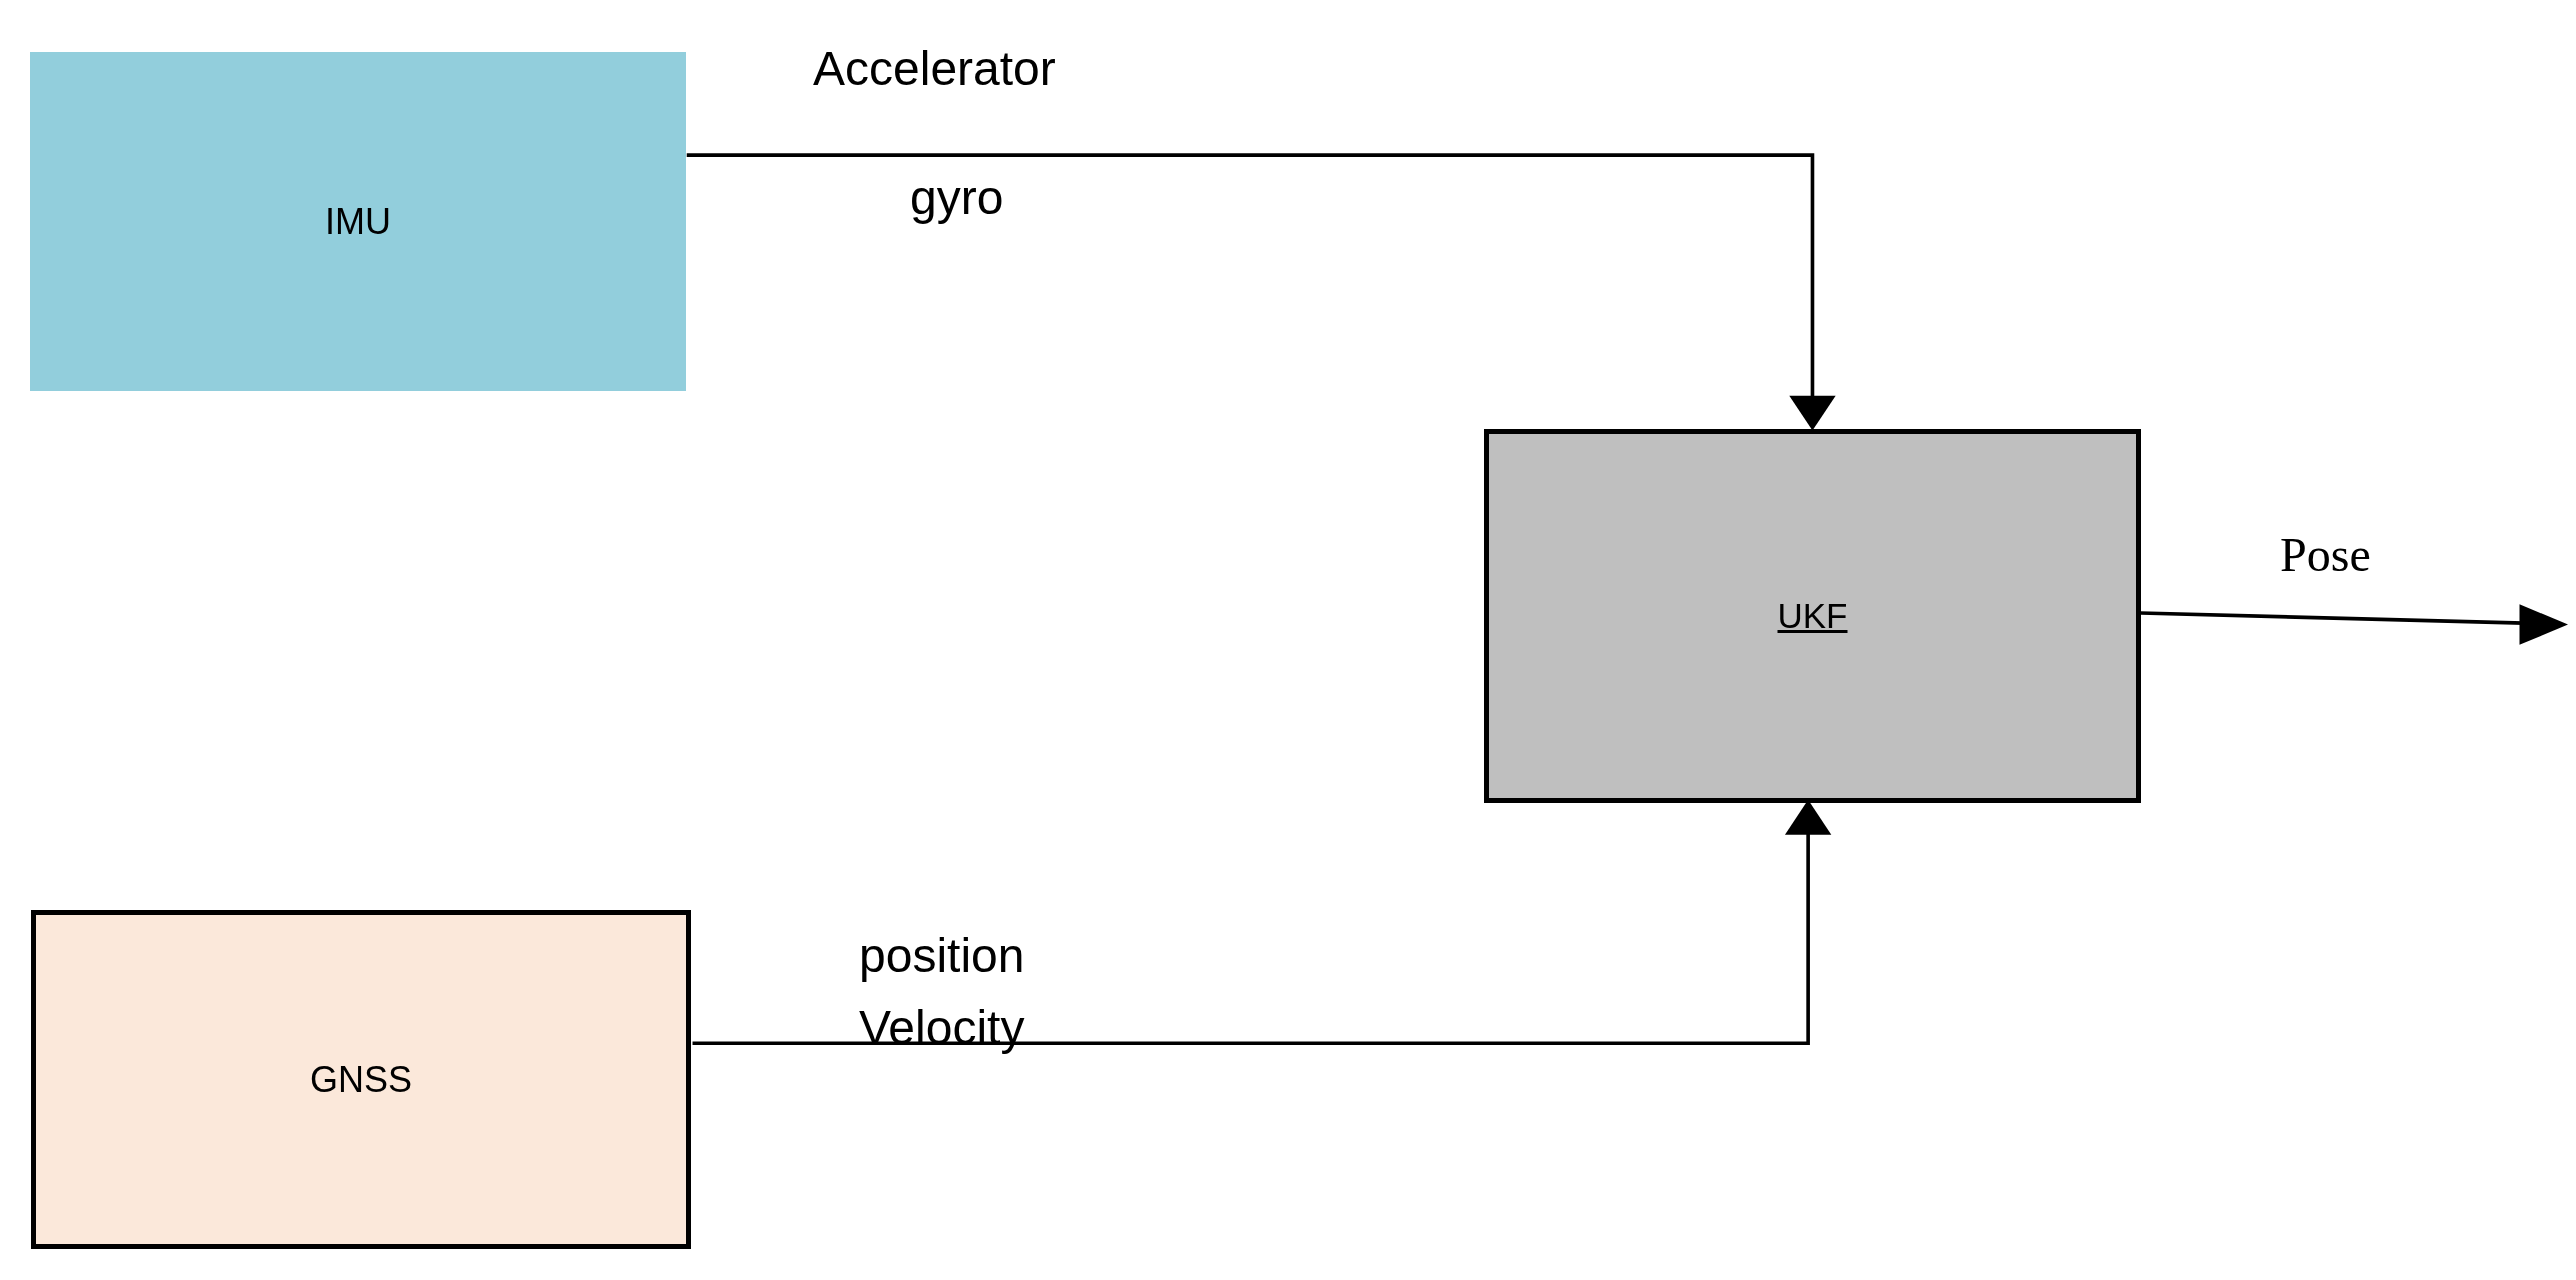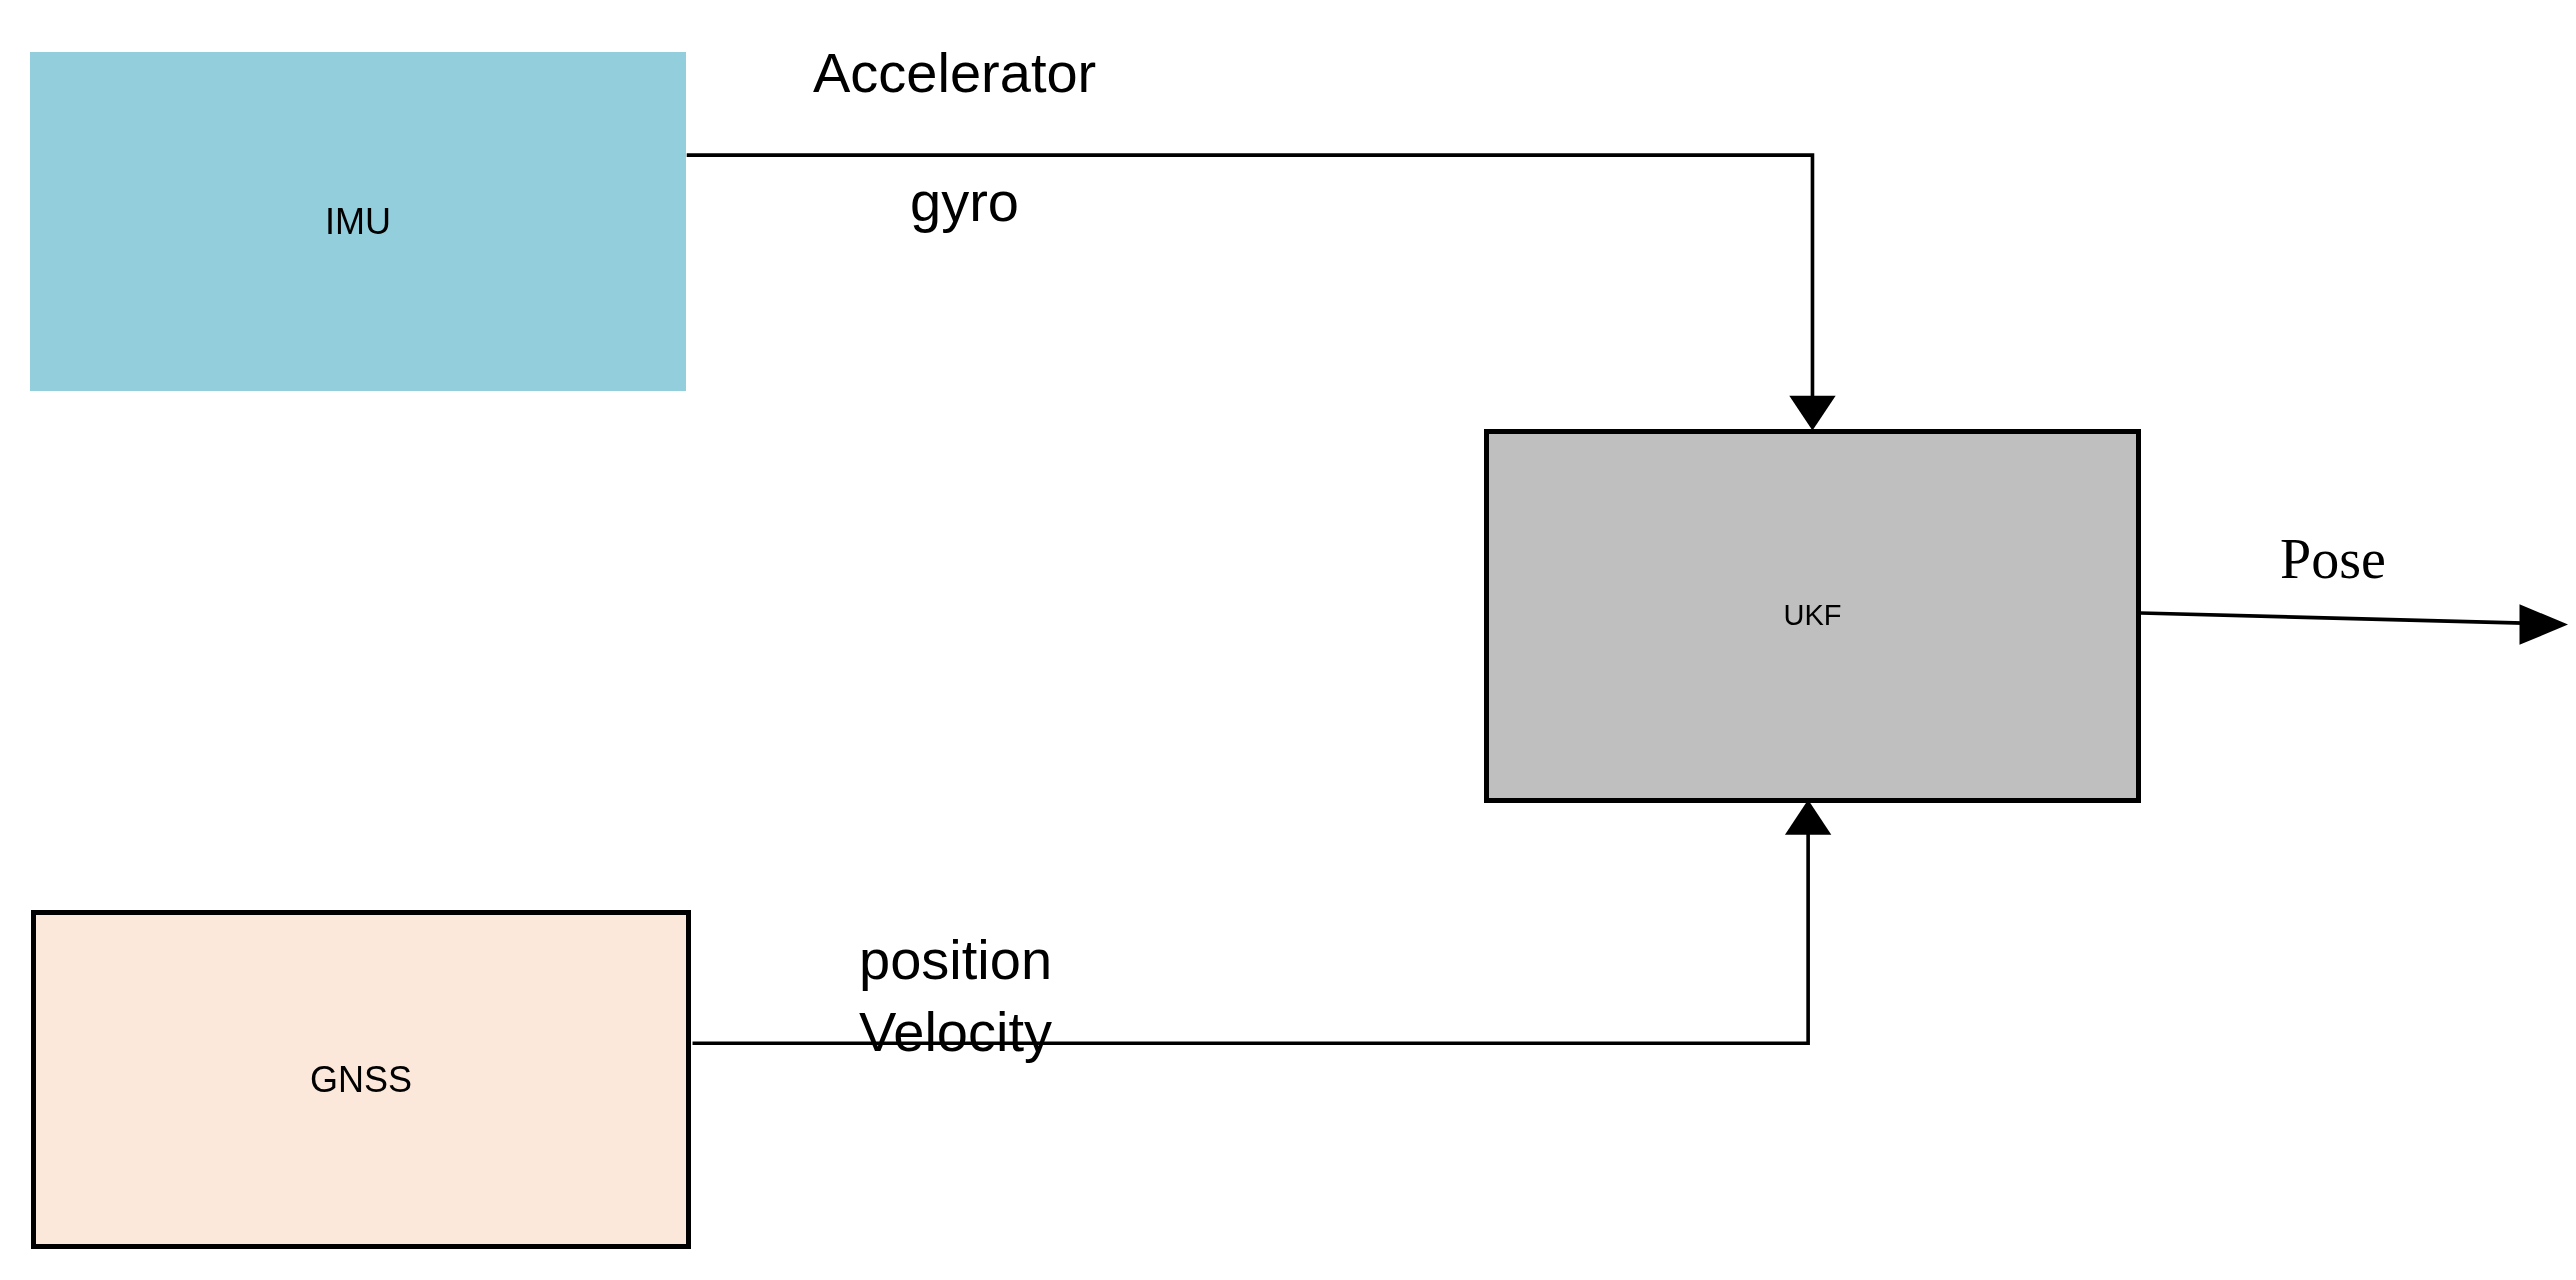--- a/index.html
+++ b/index.html
@@ -45,34 +45,35 @@
     border: 5px solid #000000;
     font-size: 36px;
   }
   #node-ukf {
     left: 1484px;
     top: 429px;
     width: 657px;
     height: 374px;
     background: #BFBFBF;
     border: 5.8px solid #000000;
-    font-size: 29px;
+    font-size: 35px;
+    text-decoration: underline;
   }
   .edge-svg {
     position: absolute;
     left: 0;
     top: 0;
     width: 2576px;
     height: 1281px;
     pointer-events: none;
   }
   .edge-label {
     position: absolute;
     white-space: nowrap;
-    font-size: 56px;
+    font-size: 48px;
     line-height: 1;
     color: #000000;
   }
   #label-accelerator { left: 813px; top: 45px; }
   #label-gyro        { left: 910px; top: 174px; }
   #label-position    { left: 859px; top: 932px; }
   #label-velocity    { left: 859px; top: 1004px; }
   #label-pose        { left: 2280px; top: 531px; font-family: Liberation Serif, serif; }
 </style>
 </head>

